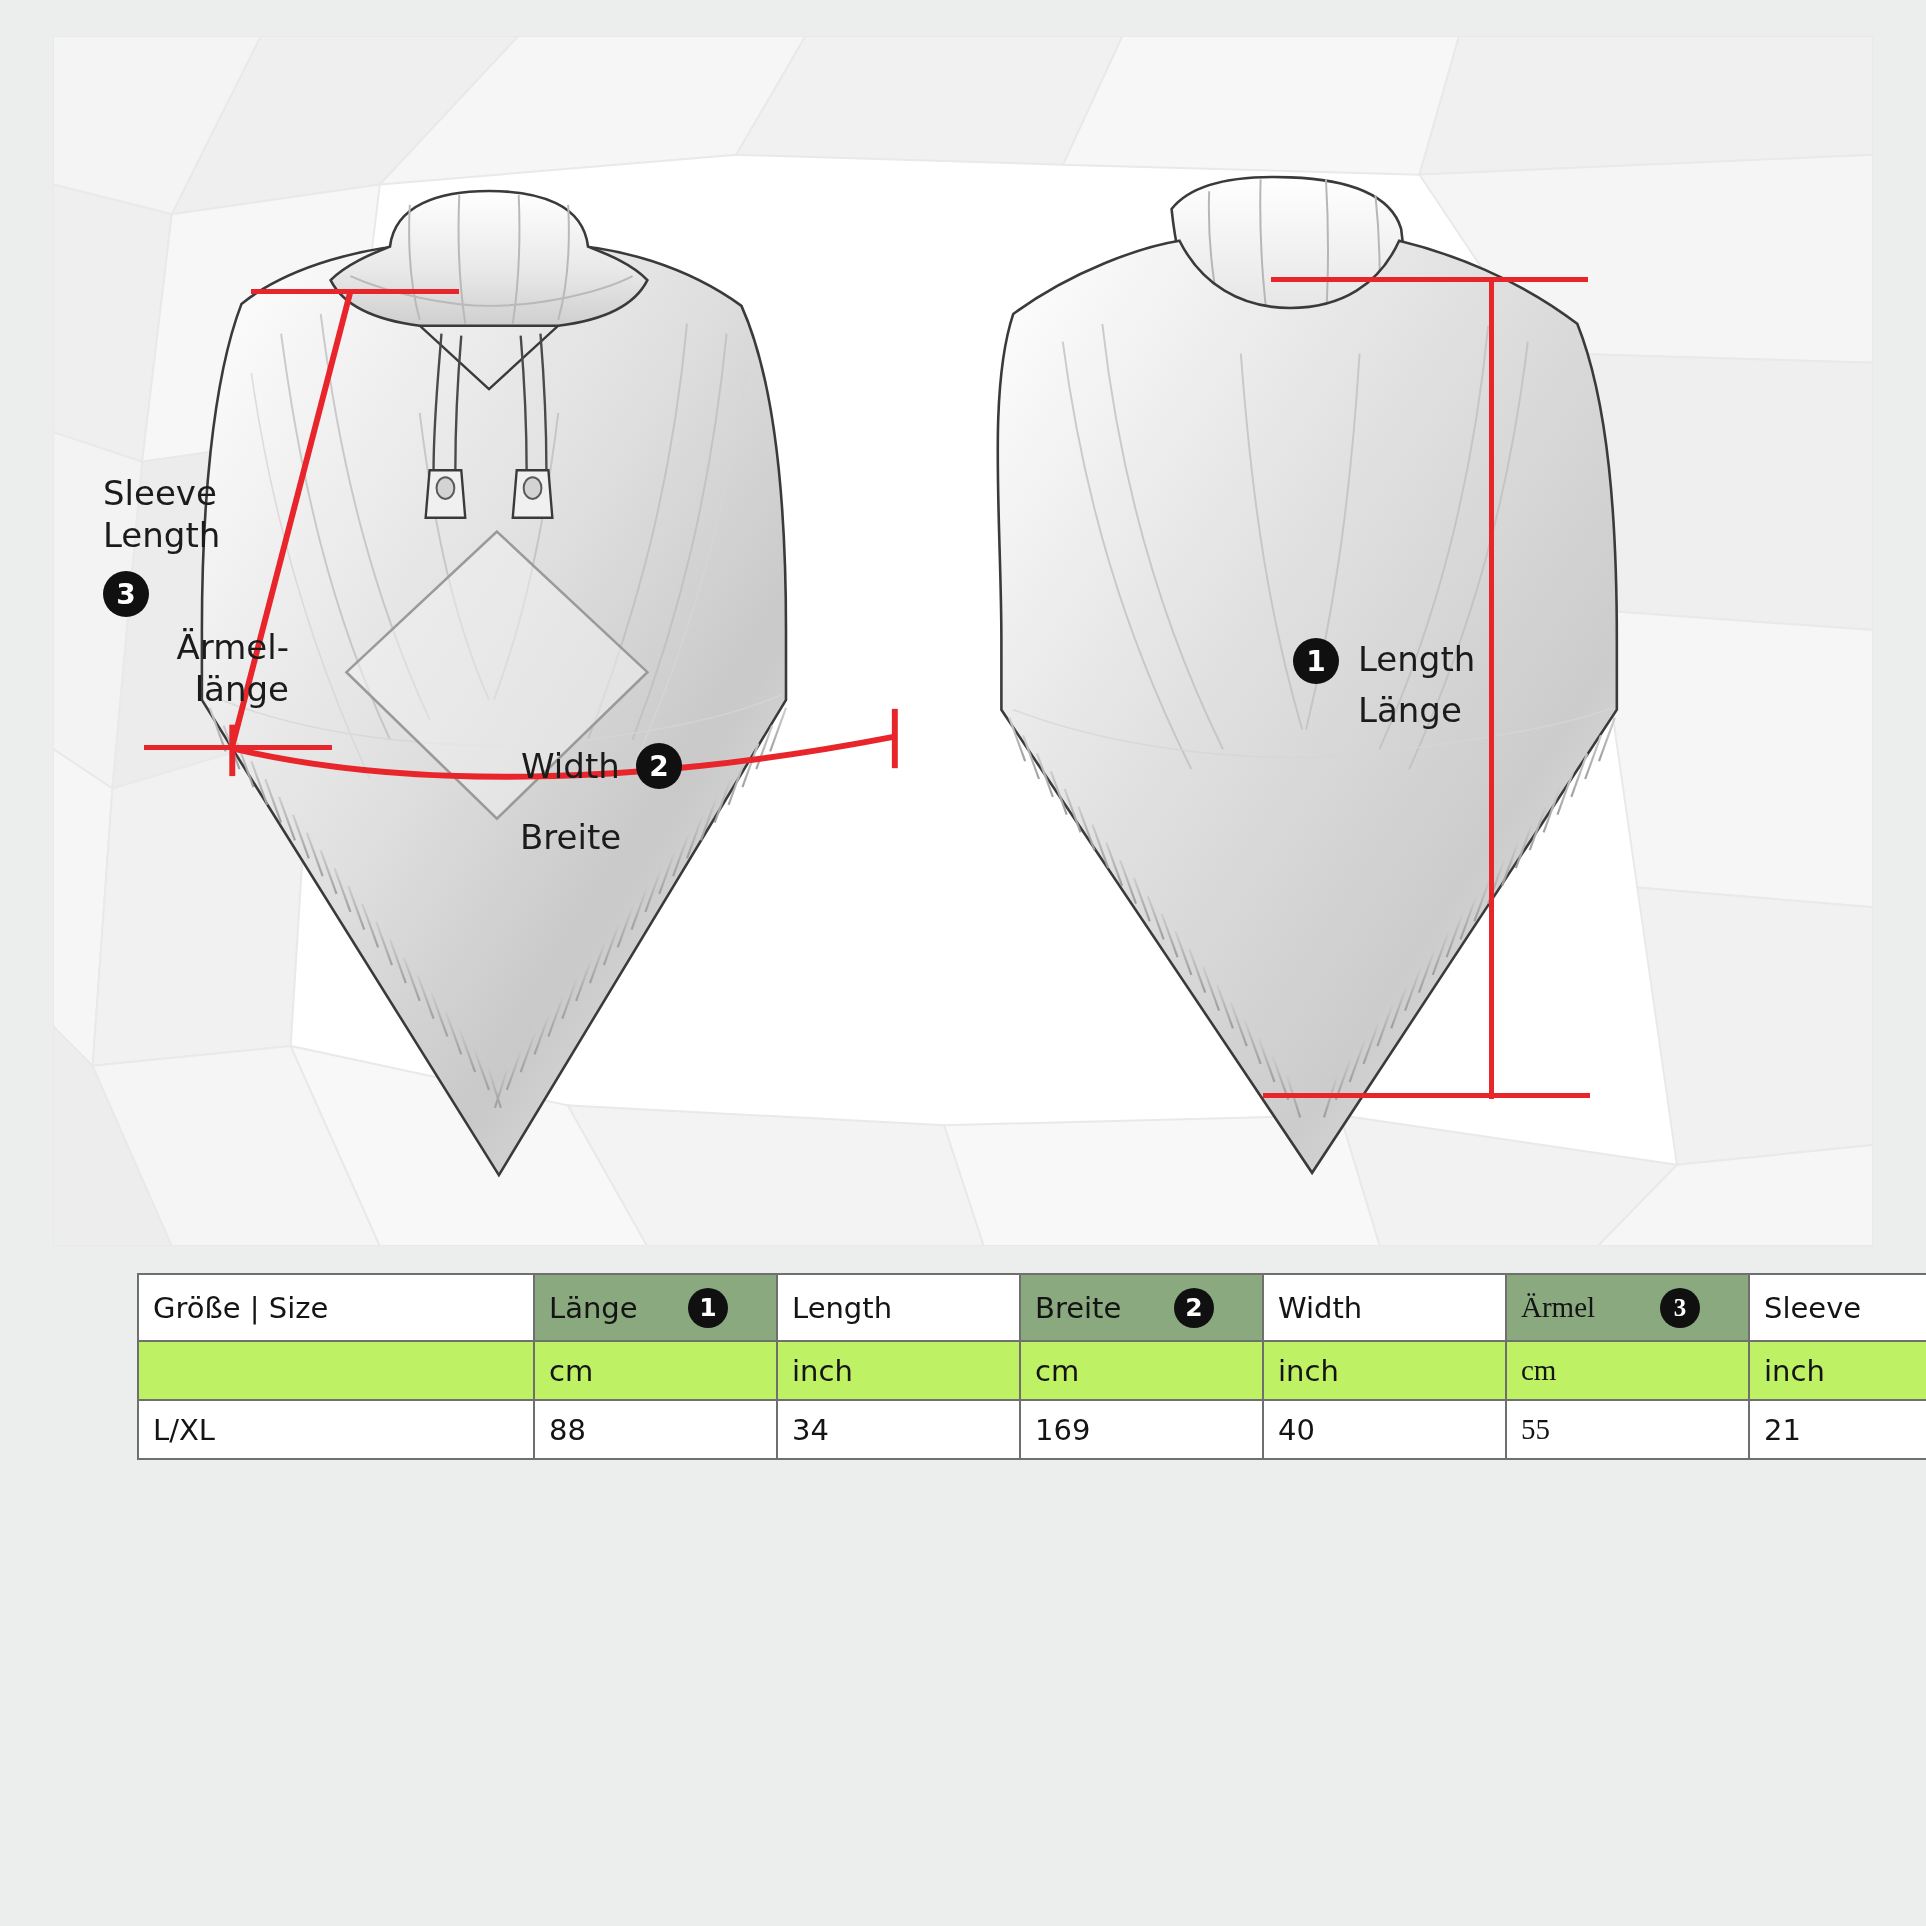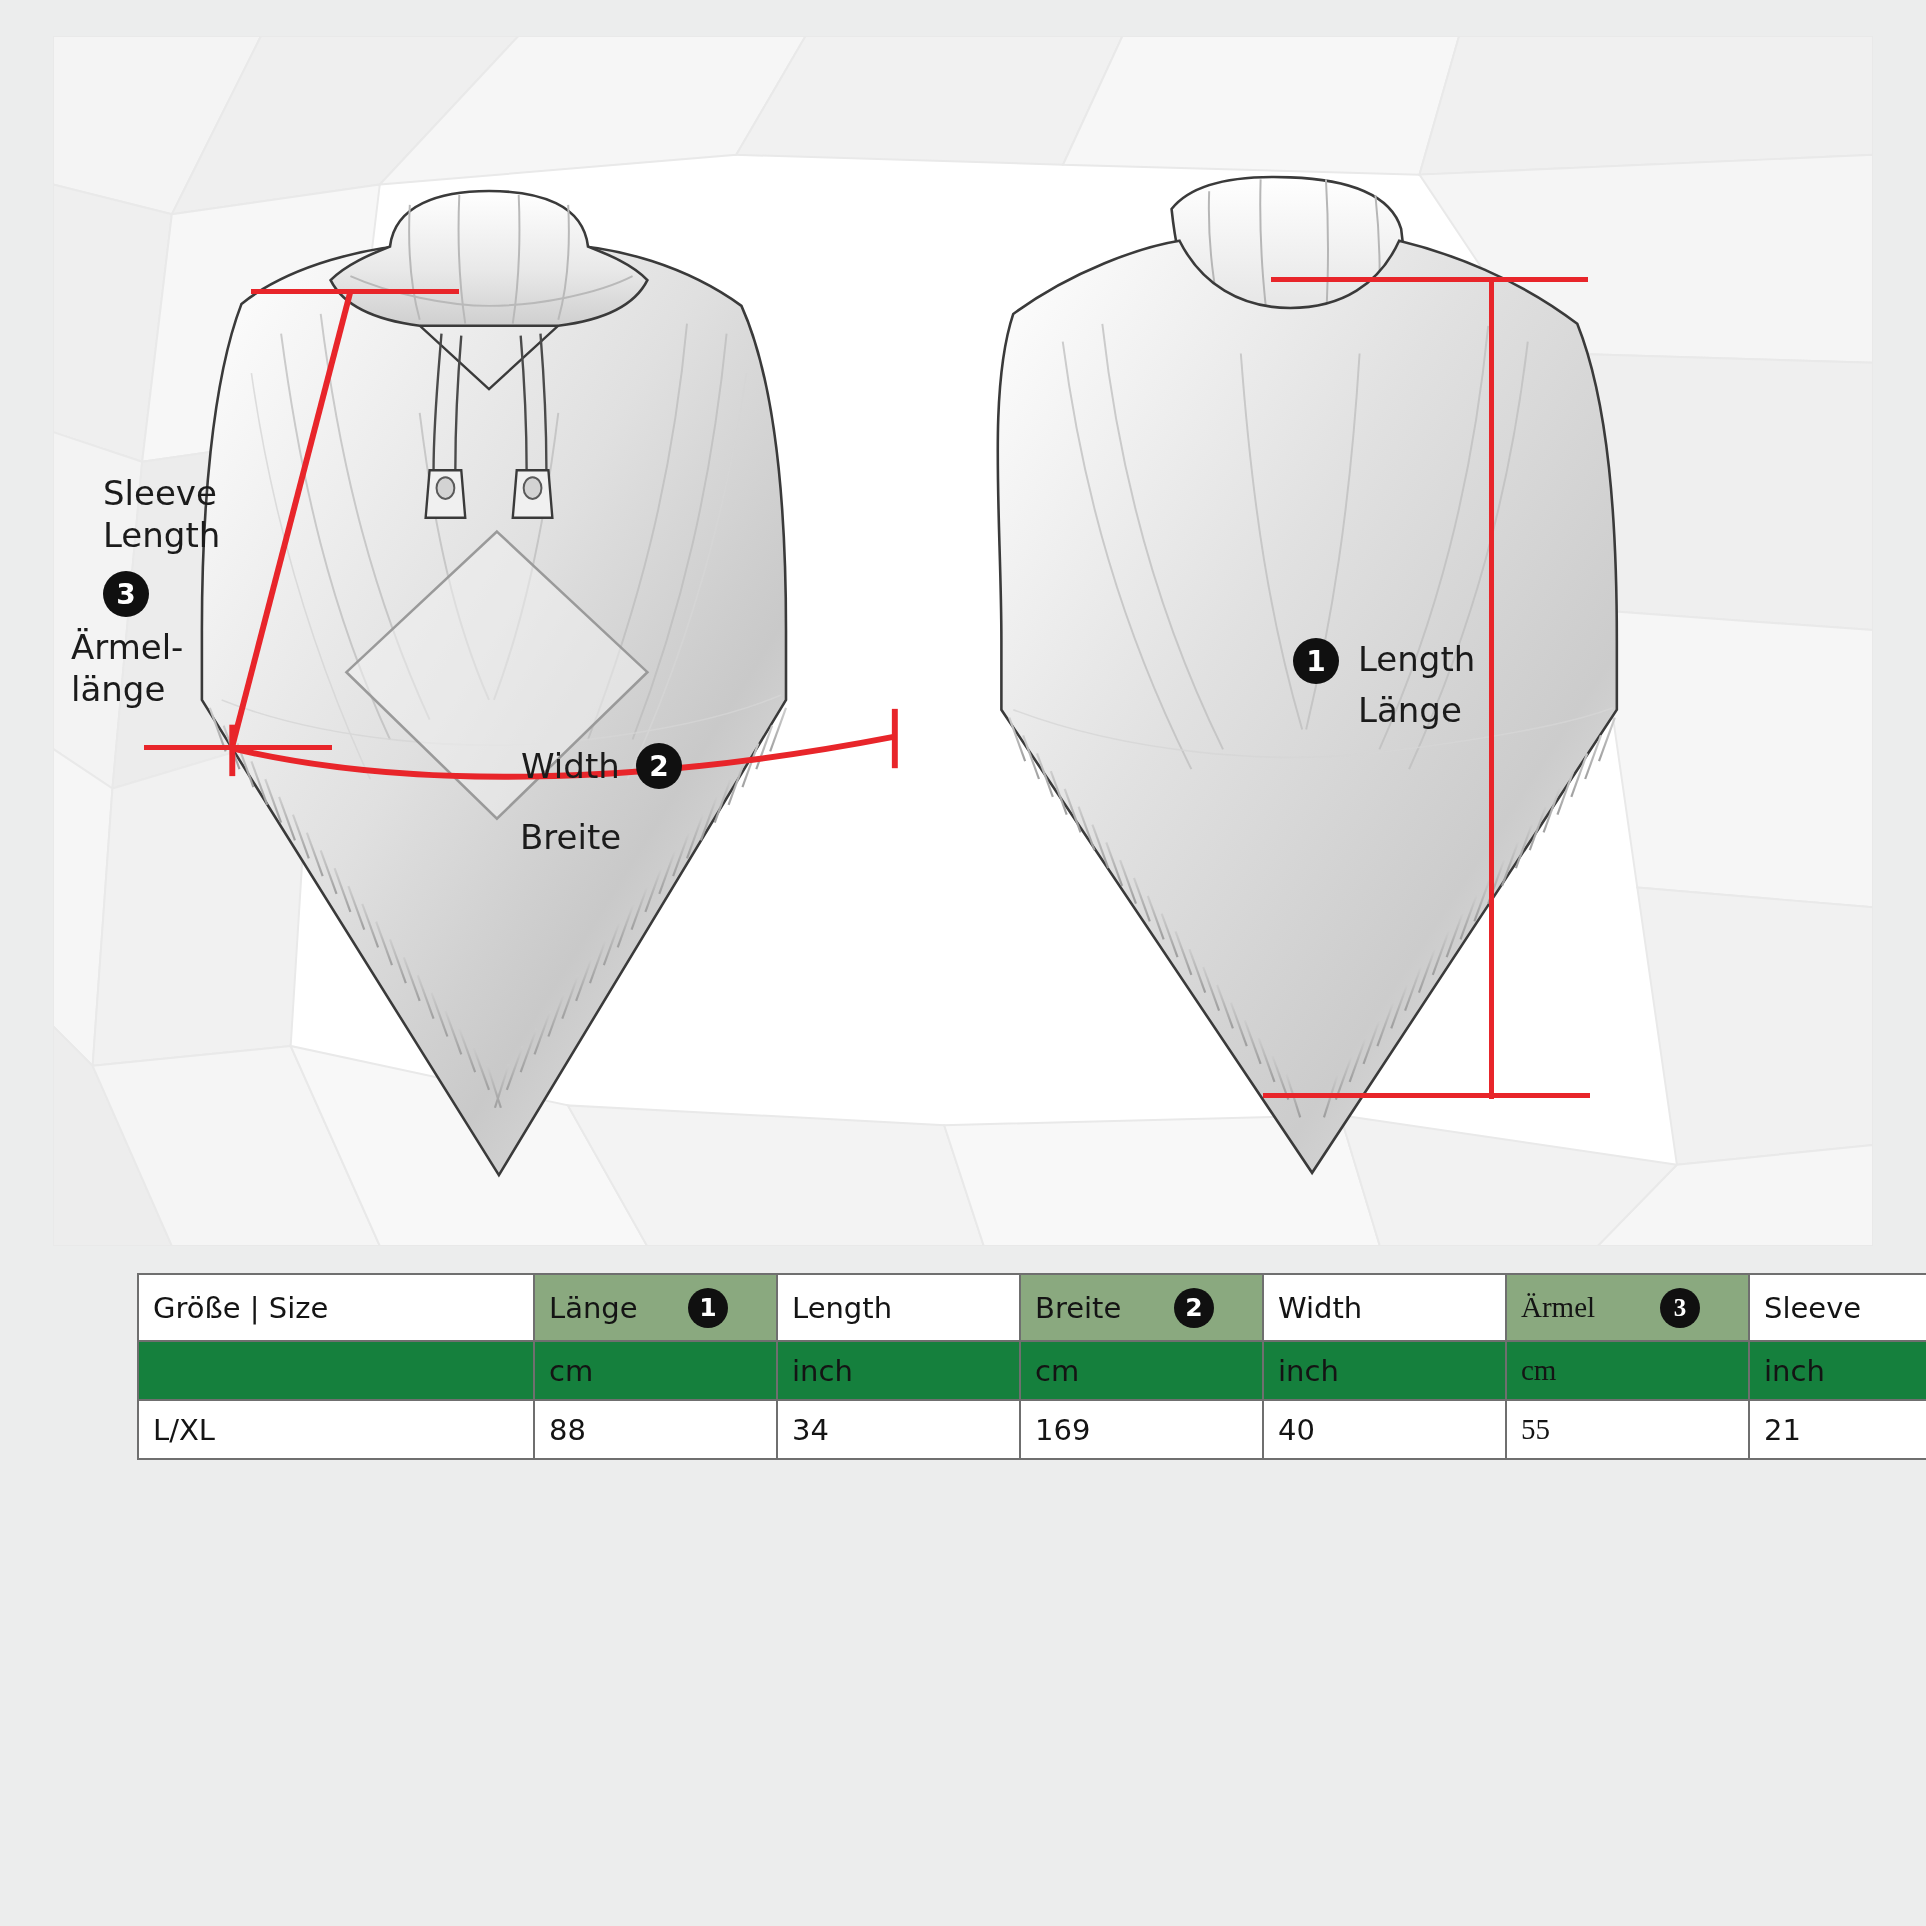--- a/index.html
+++ b/index.html
@@ -56,21 +56,21 @@
   }
   td{
     border:2px solid #6f6f6f;
     height:57px;
     padding:0 14px;
     vertical-align:middle;
     background:#ffffff;
   }
   tr.head td{height:65px;font-weight:normal;}
   td.green{background:#8aa97f;position:relative;}
-  td.gray{background:#15803d;}
+  td.gray{background:#bef264;}
   .cellbadge{
     display:inline-flex;align-items:center;justify-content:center;
     width:40px;height:40px;border-radius:50%;
     background:#101010;color:#fff;font-size:25px;font-weight:bold;
     position:absolute;right:48px;top:50%;transform:translateY(-50%);
   }
   .c1{width:366px;}
   .c2{width:213px;}
   .c3{width:213px;}
   .c4{width:213px;}
@@ -335,21 +335,21 @@
       <line x1="700" y1="12" x2="700" y2="72" stroke="#e8252a" stroke-width="6"></line>
     </svg>
 
     <div class="red redline-h" style="left:1218px;top:241px;width:317px;"></div>
     <div class="red redline-v" style="left:1436px;top:241px;height:822px;"></div>
     <div class="red redline-h" style="left:1210px;top:1057px;width:327px;"></div>
 
     <div class="lbl" style="left:50px;top:436px;width:218px;">Sleeve
 Length</div>
     <div class="badge" style="left:50px;top:535px;">3</div>
-    <div class="lbl" style="left:18px;top:590px;width:218px;">Ärmel-
+    <div class="lbl" style="left:18px;top:590px;width:218px;text-align:right;">Ärmel-
 länge</div>
 
     <div class="lbl" style="left:468px;top:709px;">Width</div>
     <div class="badge" style="left:583px;top:707px;">2</div>
     <div class="lbl" style="left:467px;top:780px;">Breite</div>
 
     <div class="badge" style="left:1240px;top:602px;">1</div>
     <div class="lbl" style="left:1305px;top:602px;">Length</div>
     <div class="lbl" style="left:1305px;top:653px;">Länge</div>
   </div>

